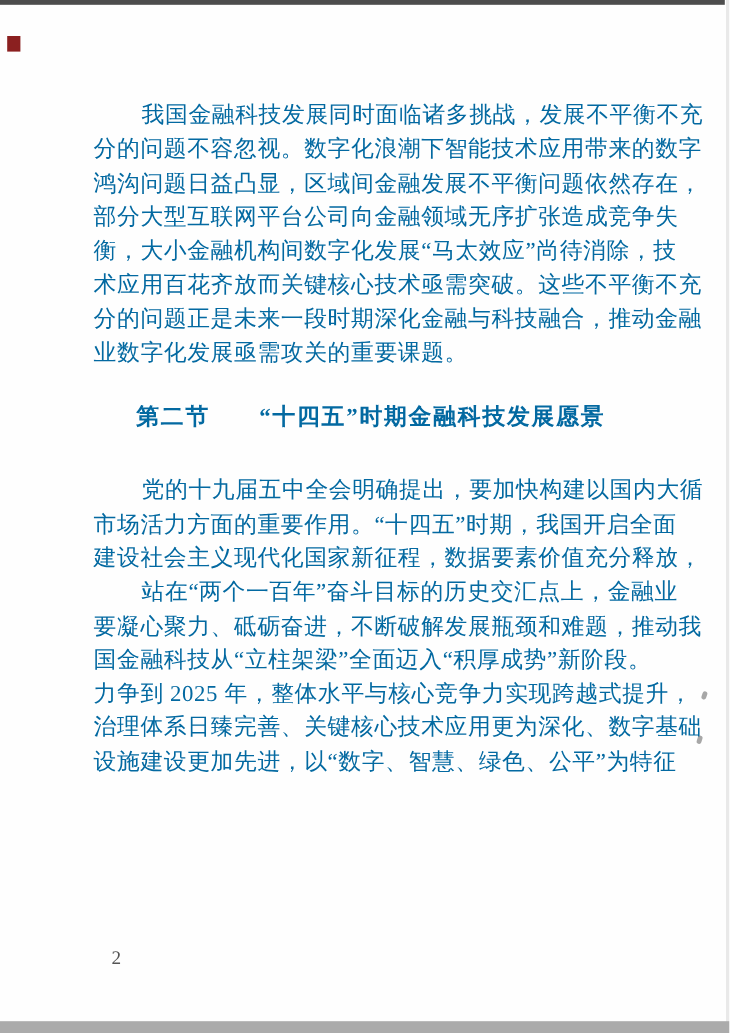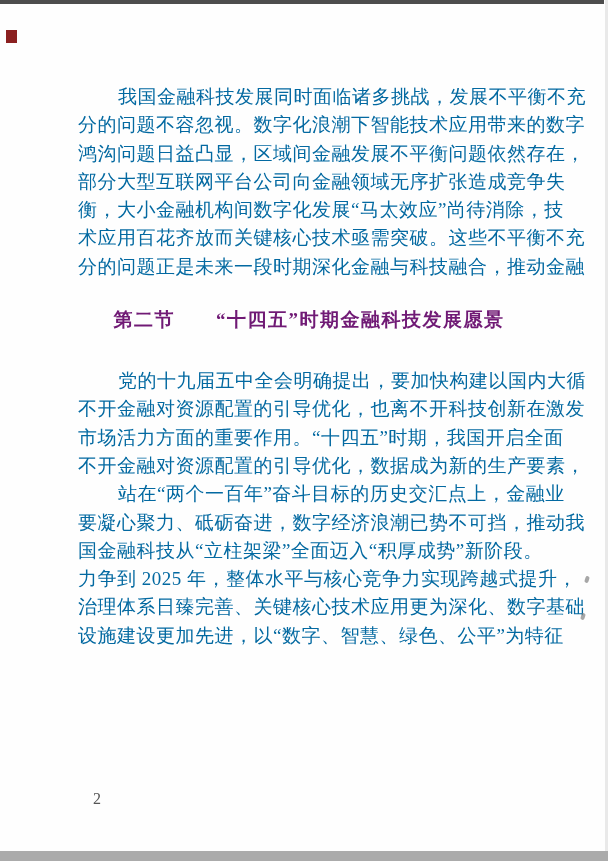--- a/index.html
+++ b/index.html
@@ -72,21 +72,21 @@
   .line.indent {
     text-indent: 40px;
   }
   .heading-line {
     font-size: 19px;
     font-weight: bold;
     line-height: 28px;
     height: 28px;
     text-align: center;
     letter-spacing: 1.5px;
-    color: #701a75;
+    color: #0369a1;
     margin-top: 25px;
     margin-bottom: 33px;
   }
   .page-number {
     position: absolute;
     left: 93px; top: 790px;
     font-size: 16px;
     color: #555555;
     font-family: "Liberation Serif", "DejaVu Serif", serif;
   }
@@ -100,27 +100,27 @@
   <div class="red-mark"></div>
 
   <div class="text-column" id="text-column">
       <div class="line indent">我国金融科技发展同时面临诸多挑战，发展不平衡不充</div>
       <div class="line">分的问题不容忽视。数字化浪潮下智能技术应用带来的数字</div>
       <div class="line">鸿沟问题日益凸显，区域间金融发展不平衡问题依然存在，</div>
       <div class="line">部分大型互联网平台公司向金融领域无序扩张造成竞争失</div>
       <div class="line">衡，大小金融机构间数字化发展“马太效应”尚待消除，技</div>
       <div class="line">术应用百花齐放而关键核心技术亟需突破。这些不平衡不充</div>
       <div class="line">分的问题正是未来一段时期深化金融与科技融合，推动金融</div>
+      <div class="line endline">业数字化发展亟需攻关的重要课题。</div>
       <div class="heading-line">第二节　　“十四五”时期金融科技发展愿景</div>
       <div class="line indent">党的十九届五中全会明确提出，要加快构建以国内大循</div>
-      <div class="line">不开金融对资源配置的引导优化，也离不开科技创新在激发</div>
       <div class="line">市场活力方面的重要作用。“十四五”时期，我国开启全面</div>
-      <div class="line">不开金融对资源配置的引导优化，数据成为新的生产要素，</div>
+      <div class="line">建设社会主义现代化国家新征程，数据要素价值充分释放，</div>
       <div class="line indent">站在“两个一百年”奋斗目标的历史交汇点上，金融业</div>
-      <div class="line">要凝心聚力、砥砺奋进，数字经济浪潮已势不可挡，推动我</div>
+      <div class="line">要凝心聚力、砥砺奋进，不断破解发展瓶颈和难题，推动我</div>
       <div class="line">国金融科技从“立柱架梁”全面迈入“积厚成势”新阶段。</div>
       <div class="line">力争到 2025 年，整体水平与核心竞争力实现跨越式提升，</div>
       <div class="line">治理体系日臻完善、关键核心技术应用更为深化、数字基础</div>
       <div class="line">设施建设更加先进，以“数字、智慧、绿色、公平”为特征</div>
     </div>
 
   <div class="speck speck-1"></div>
   <div class="speck speck-2"></div>
 
   <div class="page-number">2</div>

